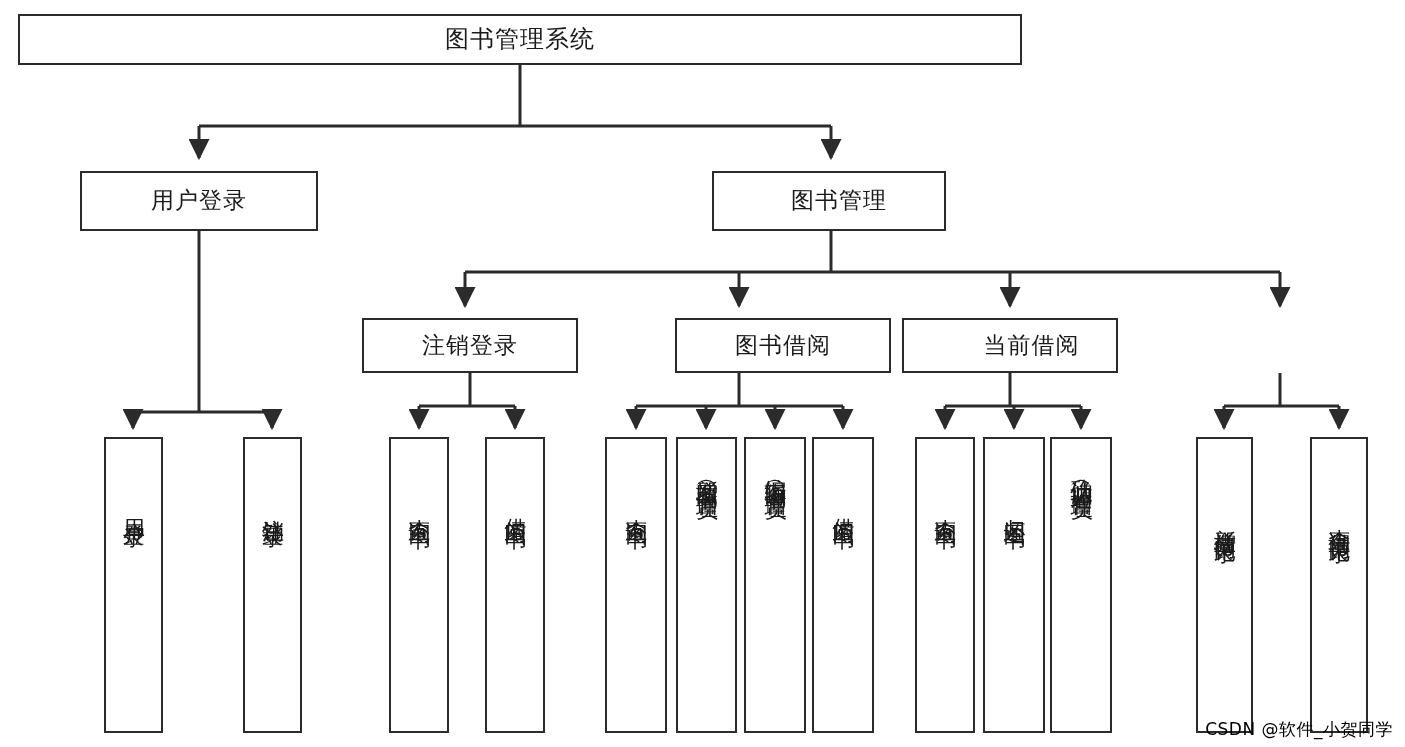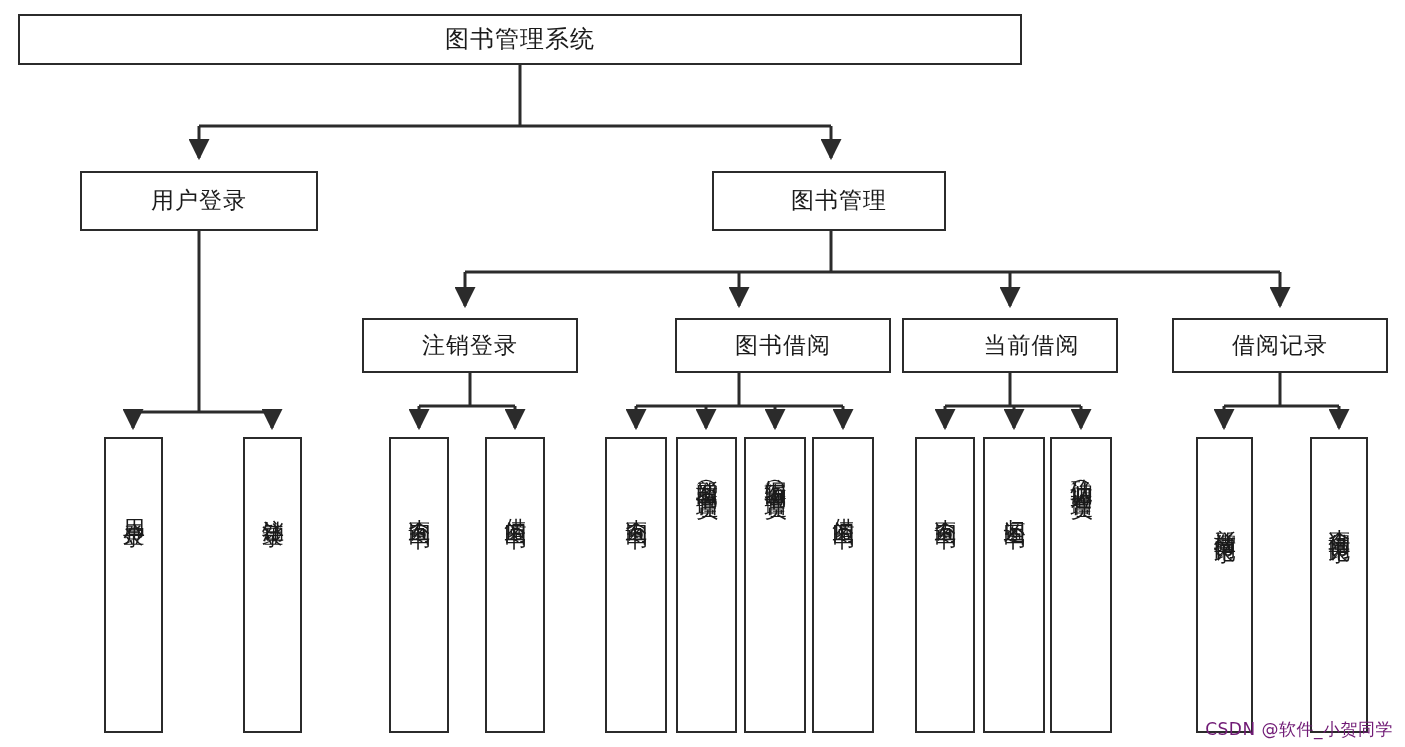--- a/index.html
+++ b/index.html
@@ -63,21 +63,21 @@
     margin-top: 66px;
   }
   .leaf-xtall .vtext {
     margin-top: 16px;
   }
   .watermark {
     position: absolute;
     right: 12px;
     bottom: 6px;
     font-size: 17px;
-    color: #701a75;
+    color: #000000;
     letter-spacing: 0.5px;
     white-space: nowrap;
     font-family: "DejaVu Sans", "Liberation Sans", sans-serif;
   }
 </style>
 </head>
 <body>
 
 <div id="canvas">
 
@@ -144,23 +144,20 @@
 
   <div class="node horiz" style="left:362px; top:318px; width:216px; height:55px;">
     <span>注销登录</span>
   </div>
   <div class="node horiz" style="left:631px; top:318px; width:216px; height:55px;margin-left:44px;">
     <span>图书借阅</span>
   </div>
   <div class="node horiz" style="left:902px; top:318px; width:216px; height:55px;padding-left:43px;">
     <span>当前借阅</span>
   </div>
-  <div class="node horiz" style="left:1172px; top:318px; width:216px; height:55px;">
-    <span>借阅记录</span>
-  </div>
 
   <div class="node leaf leaf-short" style="left:104px; top:437px; width:59px; height:296px;">
     <span class="vtext">用户登录</span>
   </div>
   <div class="node leaf leaf-short" style="left:243px; top:437px; width:59px; height:296px;">
     <span class="vtext">注销登录</span>
   </div>
 
   <div class="node leaf leaf-short" style="left:389px; top:437px; width:60px; height:296px;">
     <span class="vtext">查询图书</span>

